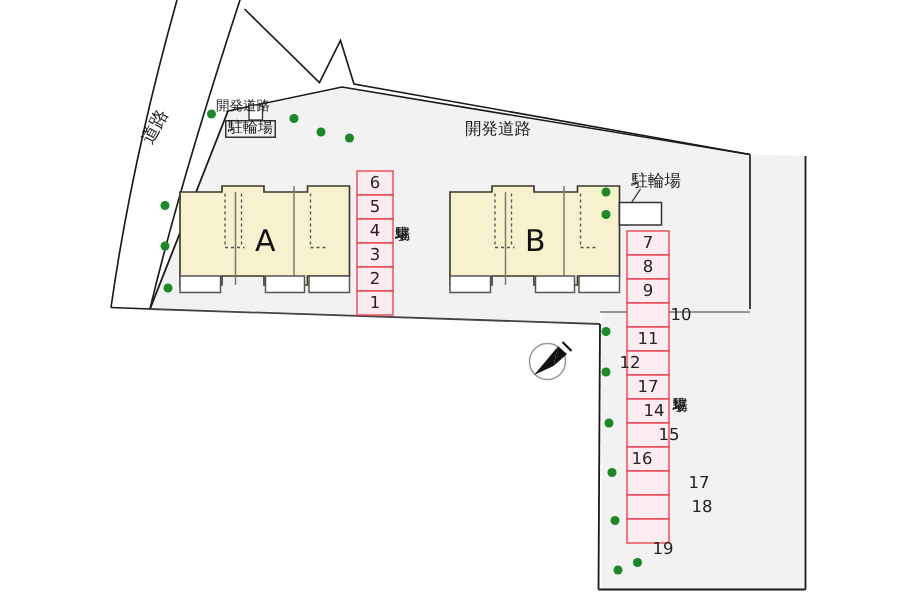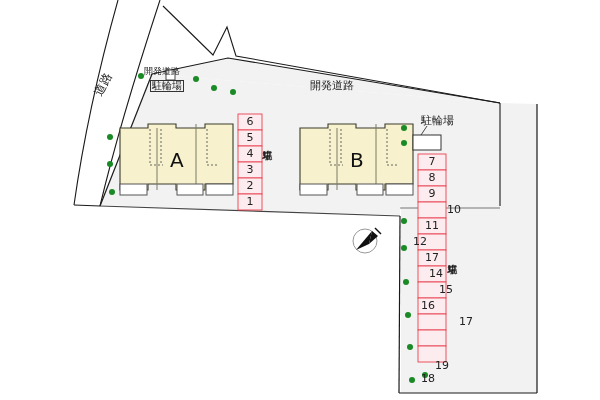--- a/index.html
+++ b/index.html
@@ -151,16 +151,16 @@
       <div class="stall-num" style="left: 418px; top: 172px; width: 28px;">8</div>
       <div class="stall-num" style="left: 418px; top: 188px; width: 28px;">9</div>
       <div class="stall-num" style="left: 432px; top: 204px; width: 44px;">10</div>
       <div class="stall-num" style="left: 418px; top: 220px; width: 28px;">11</div>
       <div class="stall-num" style="left: 406px; top: 236px; width: 28px;">12</div>
       <div class="stall-num" style="left: 418px; top: 252px; width: 28px;">17</div>
       <div class="stall-num" style="left: 418px; top: 268px; width: 36px;">14</div>
       <div class="stall-num" style="left: 424px; top: 284px; width: 44px;">15</div>
       <div class="stall-num" style="left: 418px; top: 300px; width: 20px;">16</div>
       <div class="stall-num" style="left: 418px; top: 316px; width: 28px; margin-left: 34px;">17</div>
-      <div class="stall-num" style="left: 402px; top: 332px; width: 52px; margin-top: 41px;">18</div>
+      <div class="stall-num" style="left: 442px; top: 332px; width: 52px;">18</div>
       <div class="stall-num" style="left: 418px; top: 360px; width: 48px;">19</div>
     </div>
 </div>
 
 </body></html>

